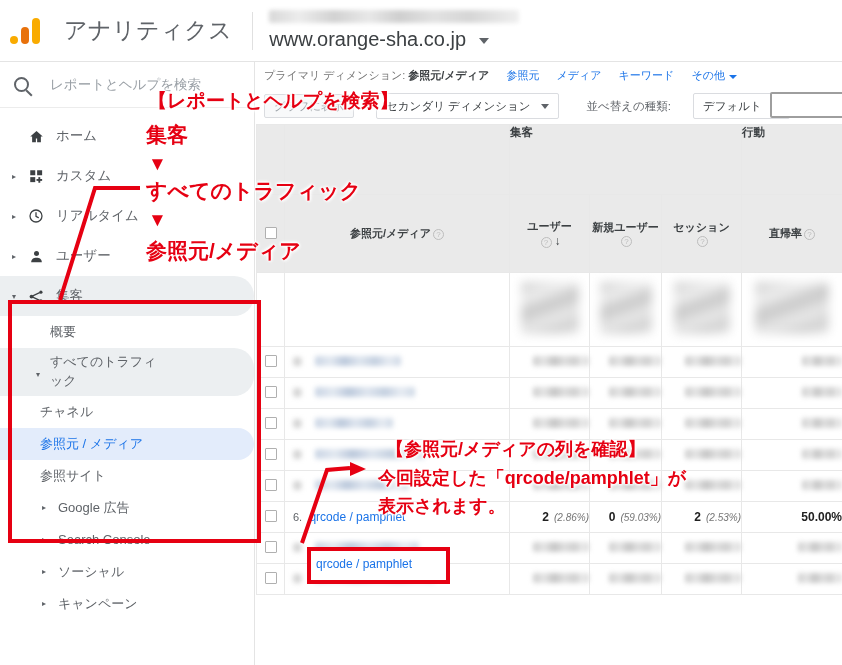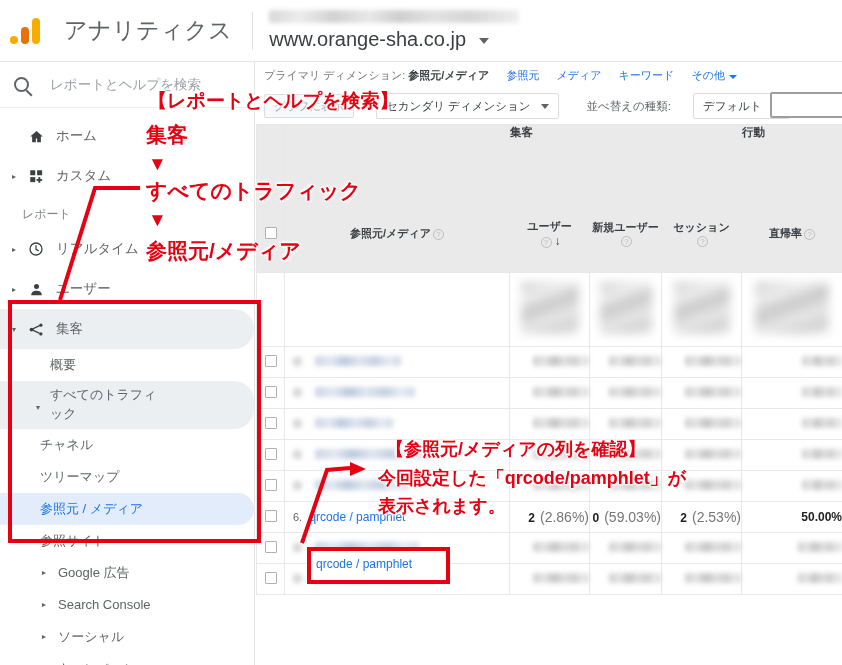--- a/index.html
+++ b/index.html
@@ -173,21 +173,21 @@
   }
   .cb-cell { width: 28px; text-align: center; vertical-align: middle; }
 
   .sum-row td { height: 74px; background: #f7f7f7; }
   .sum-row td.white { background: #fff; }
 
   .data-row td { height: 31px; font-size: 11.5px; }
   .rownum { color: #5f6368; font-size: 11px; padding-right: 4px; }
   .cell-link { color: #1a73e8; font-size: 12px; }
   .num-main { color: #212121; font-weight: 700; font-size: 12px; }
-  .num-pct { color: #757575; font-size: 14px; margin-left: 5px; }
+  .num-pct { color: #757575; font-size: 10px; margin-left: 5px; font-style: italic; }
   .num-cell { text-align: right; padding-right: 8px; white-space: nowrap; }
 
   
   .blur {
     display: inline-block; border-radius: 2px; filter: blur(2.6px);
     background: linear-gradient(90deg,#c9d4e4 0%,#e3e9f1 18%,#bcc9dc 34%,
       #dfe6ef 52%,#c4d0e0 70%,#e7ecf3 86%,#cfd9e6 100%);
   }
   .blur-gray {
     display: inline-block; border-radius: 2px; filter: blur(2.6px);
@@ -262,21 +262,20 @@
           <rect x="2" y="2" width="8" height="8"></rect>
             <rect x="13" y="2" width="8" height="8"></rect>
           <rect x="2" y="13" width="8" height="8"></rect>
           <rect x="15" y="13" width="3" height="9"></rect>
             <rect x="12" y="16" width="9" height="3"></rect>
         </svg>
       </span>
       <span class="nav-label">カスタム</span>
     </div>
 
-    <div class="nav-section-label">レポート</div>
 
     <div class="nav-item">
       <span class="nav-arrow">▸</span>
       <span class="nav-icon">
         <svg class="ic" width="16" height="16" viewBox="0 0 24 24" fill="none" stroke="#3c4043" stroke-width="1.9">
           <circle cx="12" cy="12" r="9"></circle>
             <path d="M12 7v5.5l3.5 2" stroke-linecap="round"></path>
         </svg>
       </span>
       <span class="nav-label">リアルタイム</span>
@@ -312,23 +311,20 @@
 
     <div class="sub-item group">
       <span class="grp-caret">▾</span>
       <span class="grp-text">すべてのトラフィック</span>
     </div>
 
     <div class="sub-item sub-item-deep">
       <span>チャネル</span>
     </div>
 
-    <div class="sub-item sub-item-deep">
-      <span>ツリーマップ</span>
-    </div>
 
     <div class="sub-item sub-item-deep sel">
       <span>参照元 / メディア</span>
     </div>
 
     <div class="sub-item sub-item-deep">
       <span>参照サイト</span>
     </div>
 
     <div class="sub-item" style="padding-left:36px">

